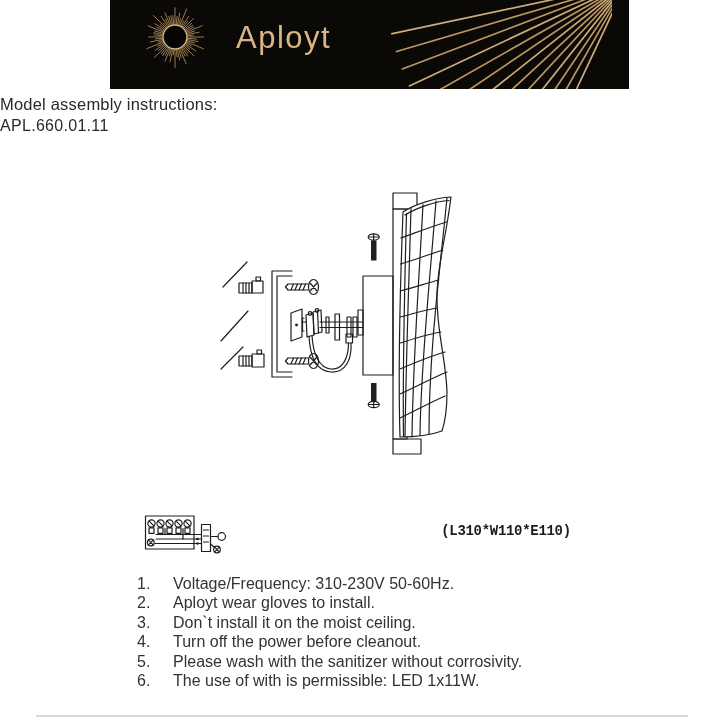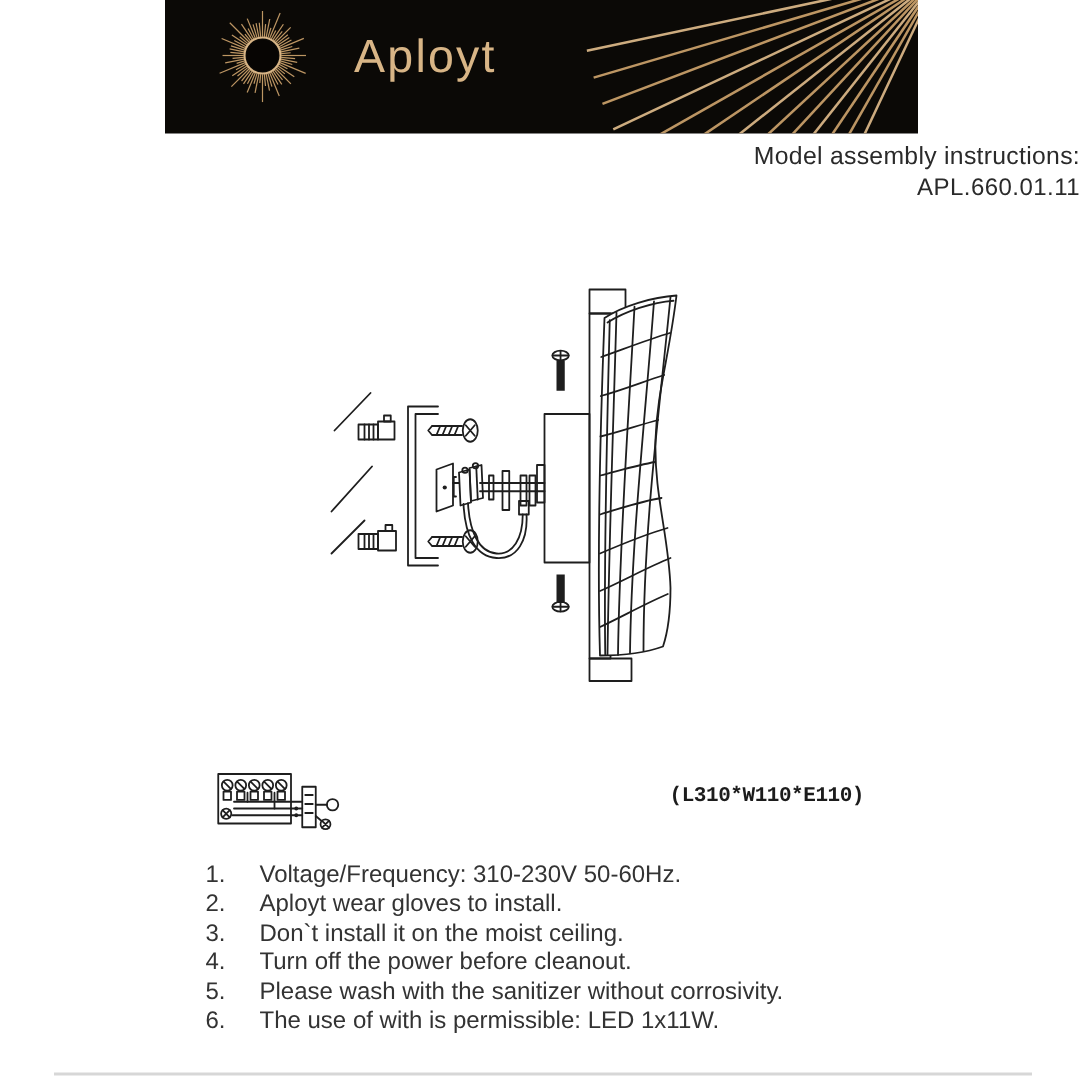--- a/index.html
+++ b/index.html
@@ -7,40 +7,40 @@
     width:720px;height:720px;position:relative;overflow:hidden;
     background:#ffffff;
     font-family:"Liberation Sans",sans-serif;
     --banner-bg:#0b0906; --gold:#c79e69; --gold-light:#d8b586;
   }
   .page{position:absolute;inset:0;background:#fff}
 
   
   .banner{
     position:absolute;left:110px;top:0;width:502px;height:89px;
-    background:var(--banner-bg);overflow:hidden;
+    background:var(--banner-bg);overflow:hidden;padding-left:17px;
   }
   .banner-art{position:absolute;left:0;top:0;width:502px;height:89px;display:block}
   .brand{
     position:absolute;left:126px;top:20px;
     font-size:31px;font-weight:400;letter-spacing:1.5px;
     color:var(--gold-light);
   }
 
   
-  .titleblock{position:absolute;left:0;top:96px;width:720px;text-align:right;color:#2a2a2a}
+  .titleblock{position:absolute;left:0;top:96px;width:720px;text-align:left;color:#2a2a2a}
   .title{font-size:16.5px;font-weight:500;letter-spacing:.2px;line-height:17px}
   .model{font-size:16px;font-weight:500;letter-spacing:.3px;margin-top:4px;line-height:17px}
 
   
   .diagram-svg{position:absolute;left:0;top:0;width:720px;height:720px}
 
   
   .dims{
-    position:absolute;left:436px;top:523px;width:140px;text-align:right;
+    position:absolute;left:436px;top:523px;width:140px;text-align:center;
     font-family:"Liberation Mono",monospace;font-weight:bold;
     font-size:14px;letter-spacing:-.3px;color:#1c1c1c;white-space:nowrap;
   }
 
   
   .list{position:absolute;left:137px;top:574px;width:480px;color:#333;font-size:16px;font-weight:500}
   .li{display:flex;line-height:19.4px}
   .num{width:36px;flex:none}
   .txt{flex:1}
 

